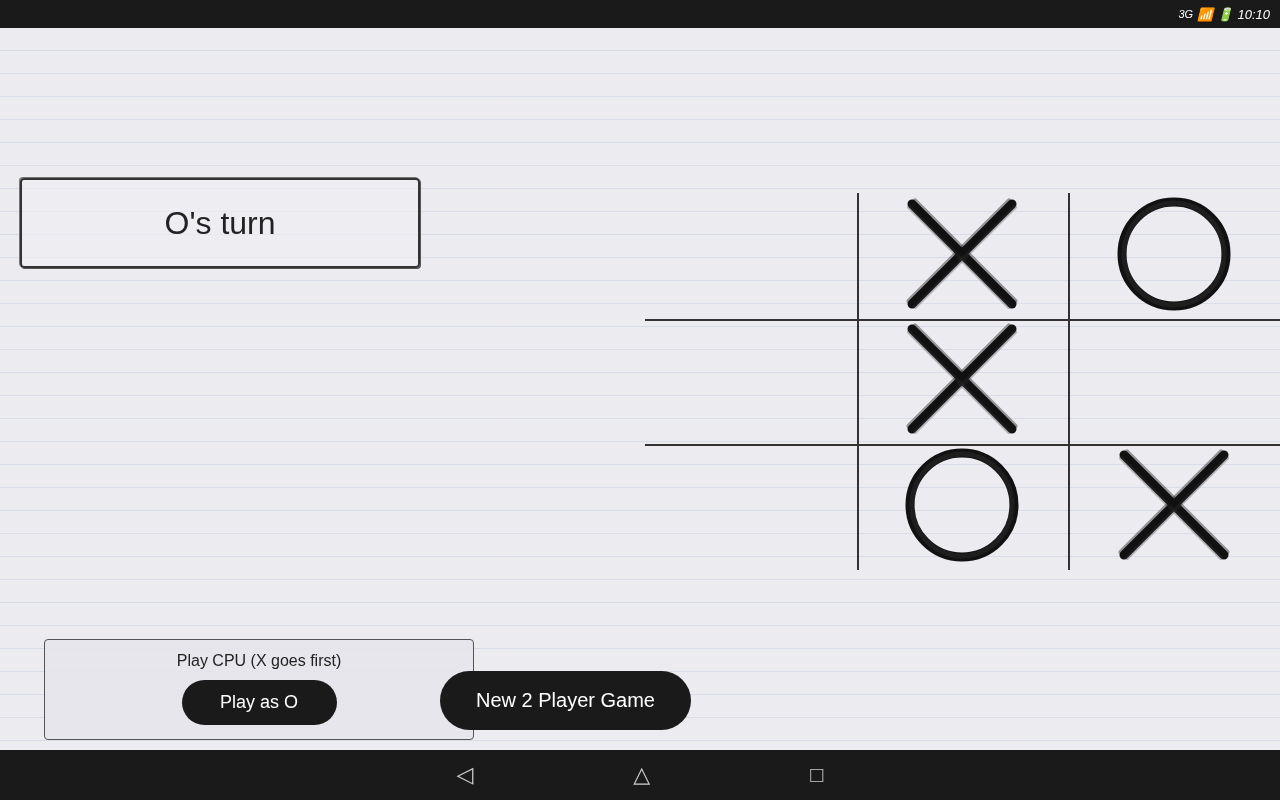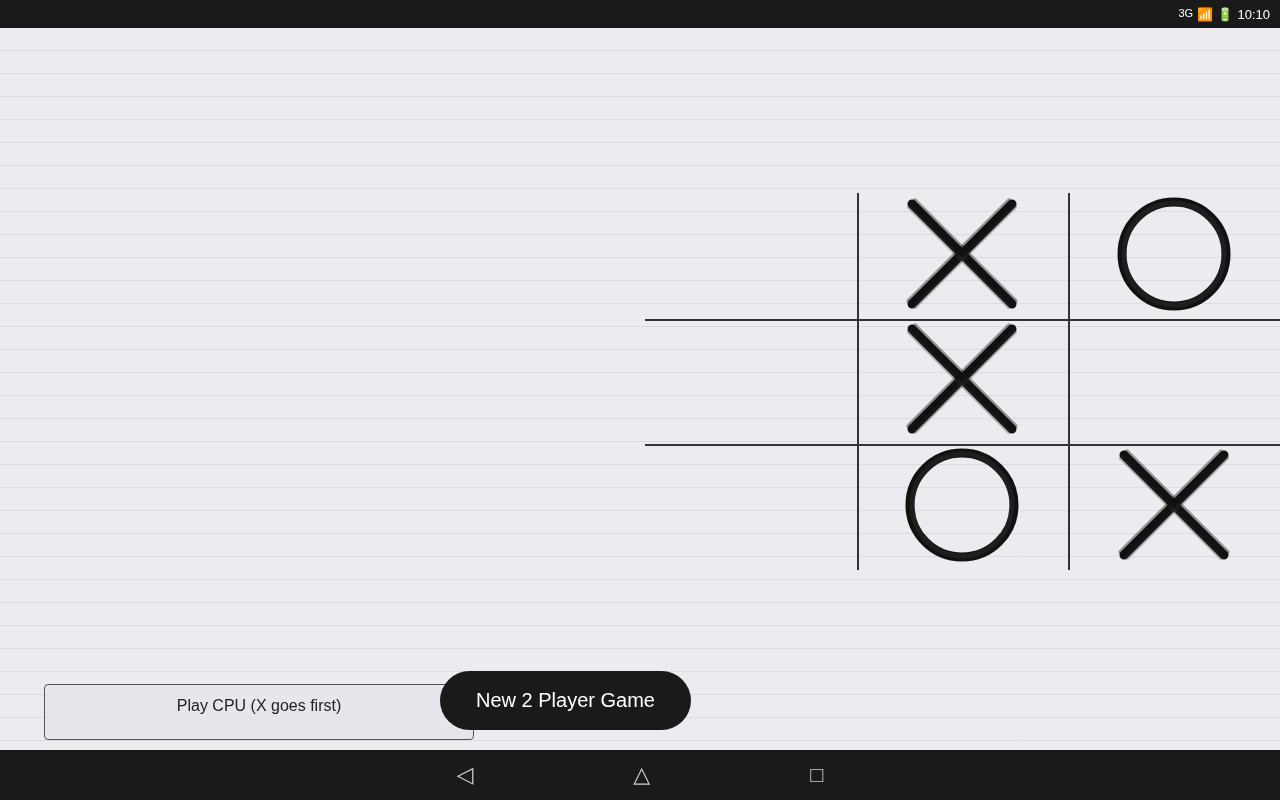--- a/index.html
+++ b/index.html
@@ -45,21 +45,23 @@
       align-items: center;
       justify-content: flex-end;
       padding: 0 10px;
       z-index: 100;
       color: white;
       font-size: 13px;
     }
 
     .status-bar-icons {
       display: flex;
+      align-items: center;
       gap: 4px;
+      font-style: italic;
     }
 
     
     .nav-bar {
       position: absolute;
       bottom: 0; left: 0; right: 0;
       height: 50px;
       background: #1a1a1a;
       display: flex;
       align-items: center;
@@ -244,20 +246,23 @@
   <div class="status-bar-icons">
     <span style="font-size:11px;">3G</span>
     <span style="font-size:13px;">📶</span>
     <span style="font-size:13px;">🔋</span>
     <span>10:10</span>
   </div>
 </div>
 
 <div class="main-content">
 
+  <div class="turn-box">
+    <span class="turn-text">O's turn</span>
+  </div>
 
   <div class="board-container">
     <div class="board">
 
       <div class="grid-line-h1"></div>
       <div class="grid-line-h2"></div>
       <div class="grid-line-v1"></div>
       <div class="grid-line-v2"></div>
 
       <div class="cell cell-00"></div>
@@ -321,20 +326,21 @@
           </svg>
         </div>
       </div>
 
     </div>
   </div>
 
   <div class="bottom-controls">
     <div class="cpu-label">Play CPU (X goes first)</div>
     <div class="cpu-buttons">
+      <button class="btn-play">Play as O</button>
     </div>
   </div>
 
   <button class="btn-new-game">New 2 Player Game</button>
 
 </div>
 
 <div class="nav-bar">
   <span class="nav-icon">◁</span>
   <span class="nav-icon">△</span>

